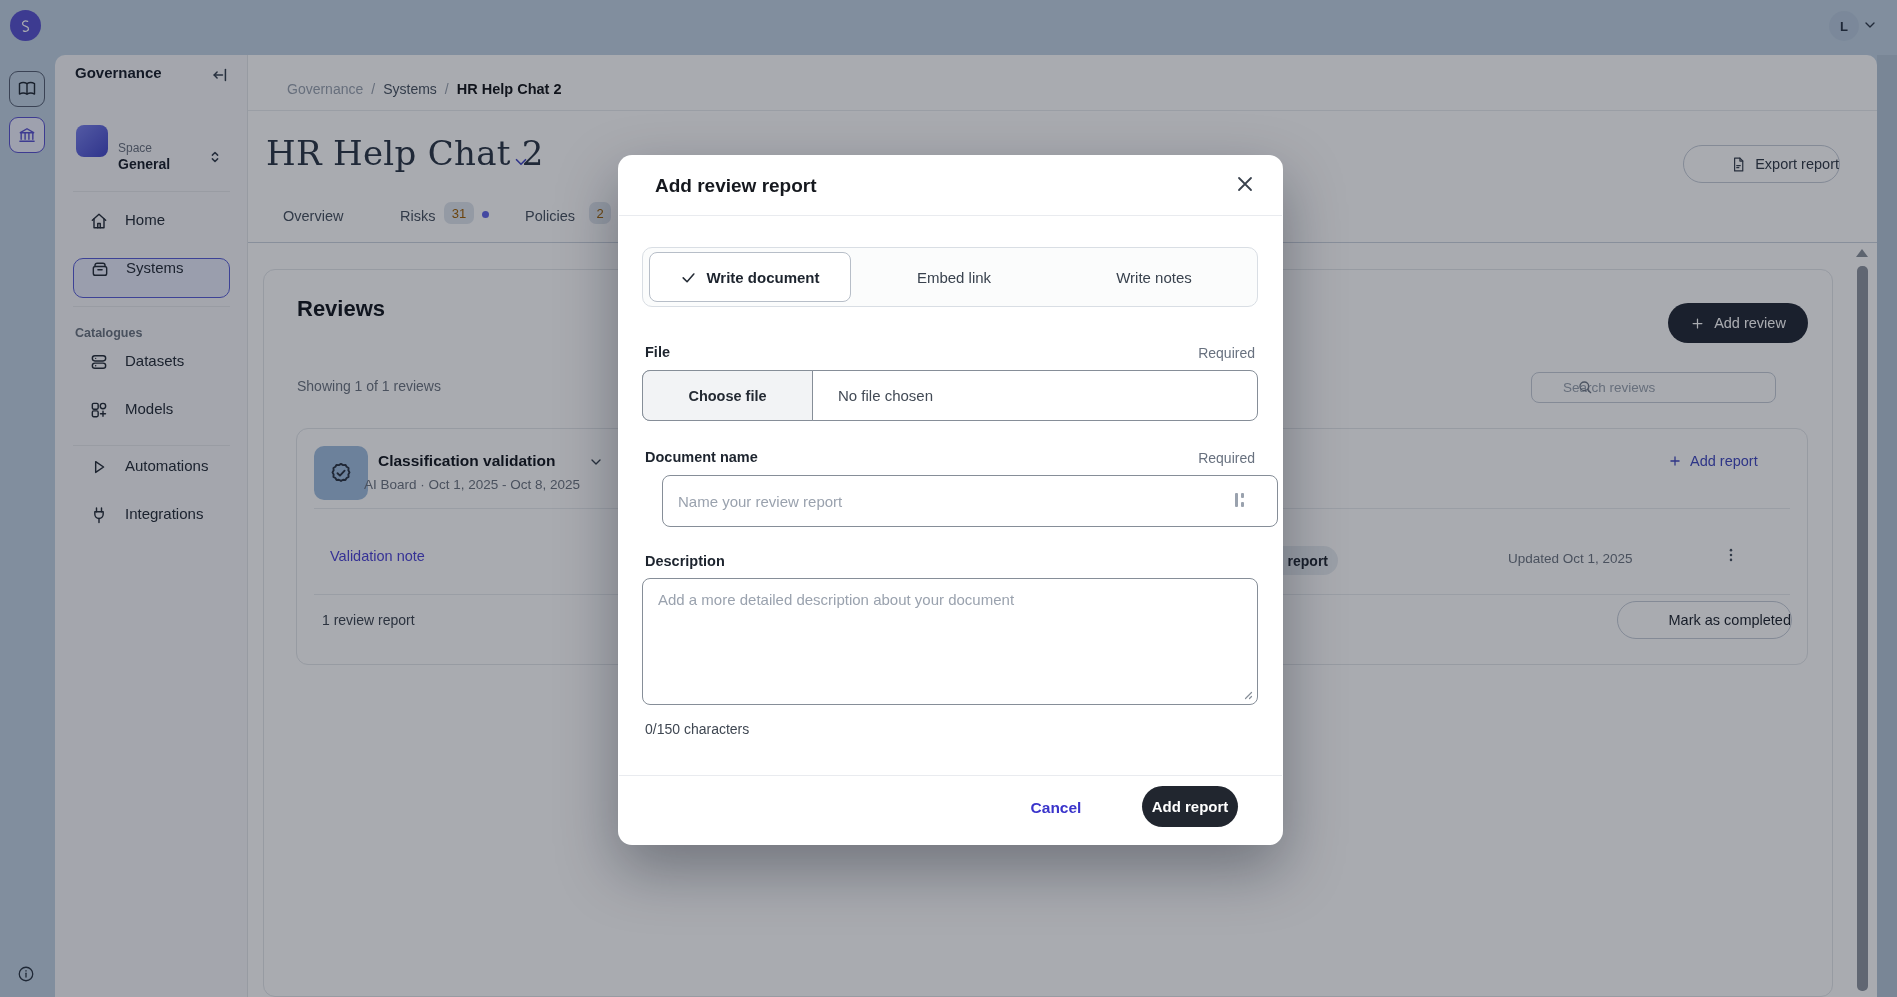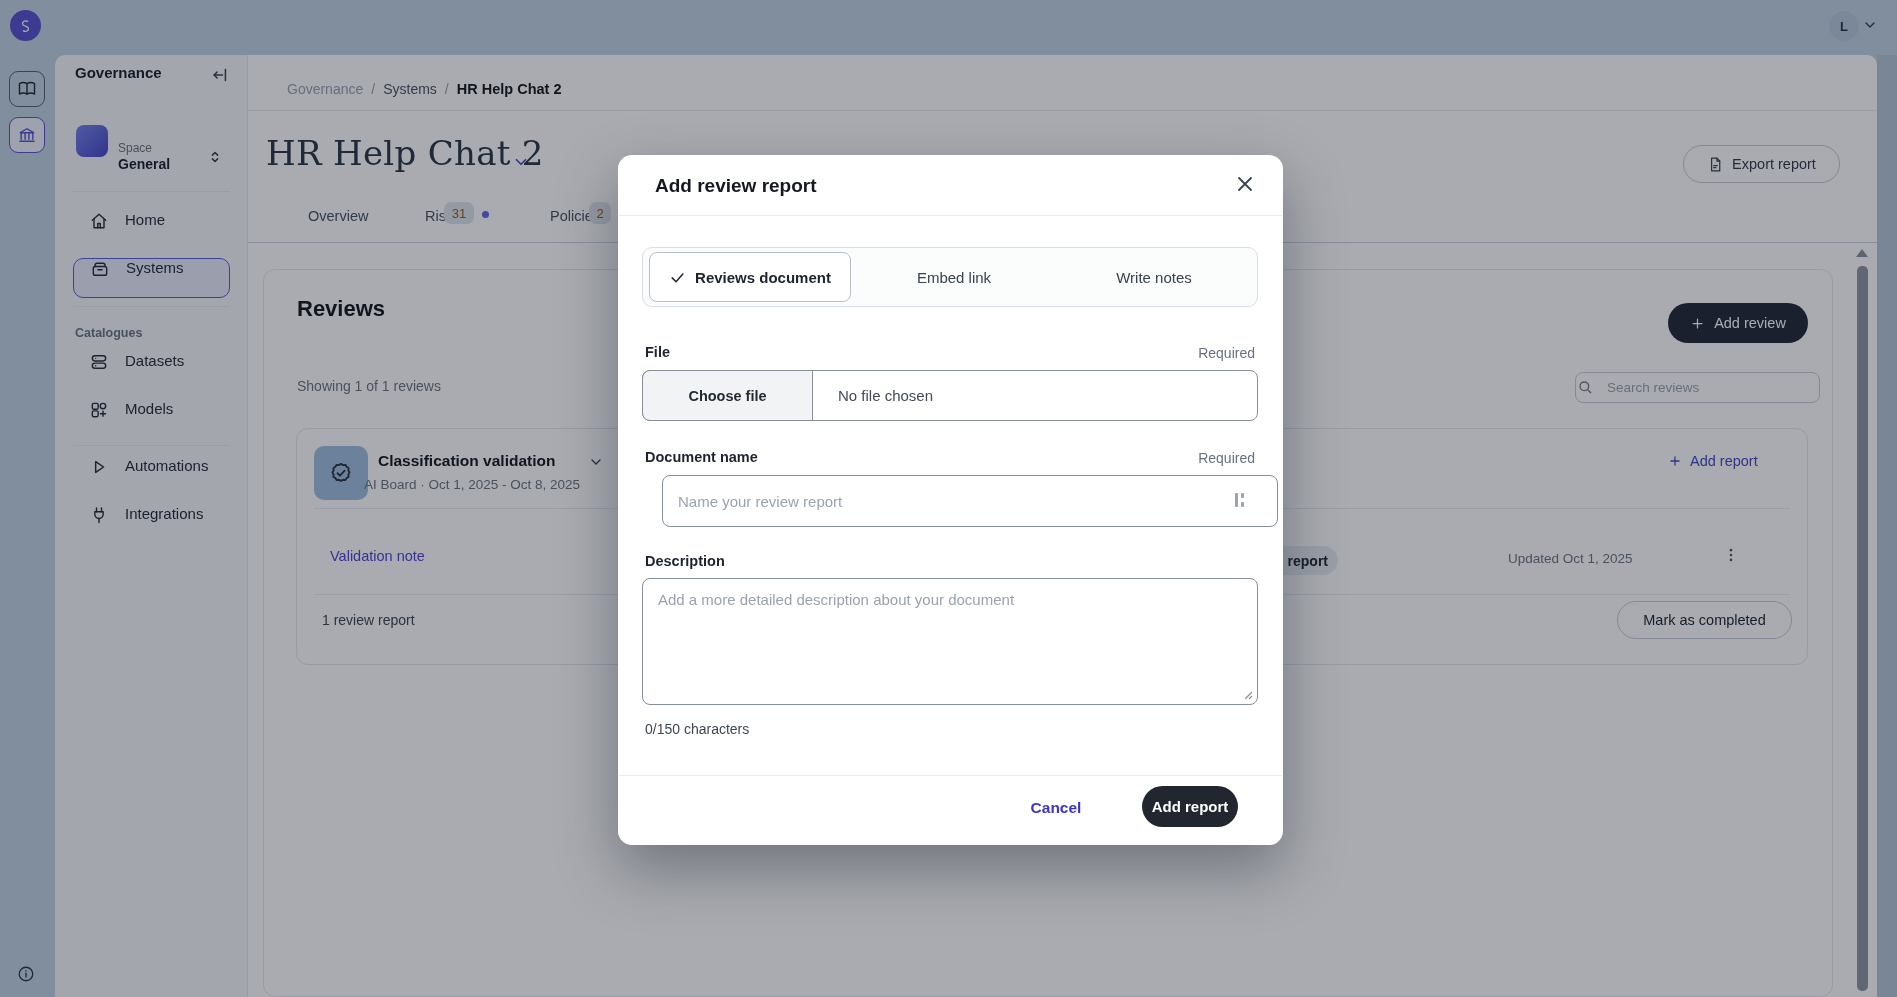--- a/index.html
+++ b/index.html
@@ -27,22 +27,22 @@
             padding-left:16px;gap:16px;font-size:15px;color:#272e3a;}
   .nav-item .ic{width:20px;height:20px;color:#272e3a;}
   .nav-item.active{background:#e9ecfb;border:1.5px solid #5a5fd8;}
   
   .main{left:248px;top:55px;width:1629px;height:942px;background:#ffffff;border-top-right-radius:10px;}
   .crumb{font-size:14px;color:#9aa3b0;}
   .crumb.mid{color:#4a5563;}
   .crumb.last{color:#15171c;font-weight:600;font-size:14.5px;}
   .page-title{font-family:"DejaVu Serif","Liberation Serif",serif;font-size:34px;color:#2d3848;letter-spacing:.3px;}
   .pill-btn{border:1px solid #c6cdd8;border-radius:19px;background:rgba(255,255,255,.65);
-            display:flex;align-items:center;justify-content:center;gap:8px;font-size:14.5px;color:#333c49;}
-  .tab{font-size:14.5px;color:#495361;margin-left:25px;}
+            display:flex;align-items:center;justify-content:flex-end;gap:8px;font-size:14.5px;color:#333c49;}
+  .tab{font-size:14.5px;color:#495361;}
   .badge{border-radius:7px;background:#dfe5ed;color:#a16207;font-size:13px;
          display:flex;align-items:center;justify-content:center;}
   .card{background:#fff;border:1px solid #e3e6ea;border-radius:12px;}
   .dark-btn{background:#242a37;color:#fff;border-radius:20px;display:flex;align-items:center;
             justify-content:center;gap:9px;font-size:14.5px;}
   .link{color:#434ac0;font-weight:500;font-size:14.5px;}
   .hdiv{height:1px;background:#e9ebef;}
   .search{width:245px;height:31px;border:1px solid #c6cdd8;border-radius:8px;background:transparent;
           padding:0 8px 0 31px;font-size:13.5px;color:#303946;outline:none;font-family:inherit;}
   .search::placeholder{color:#9aa3af;}
@@ -229,21 +229,21 @@
 <div class="abs" style="left:297px;top:296px;font-size:22px;font-weight:700;color:#151921">Reviews</div>
 <div class="abs muted" style="left:297px;top:378px;font-size:14px">Showing 1 of 1 reviews</div>
 <div class="abs dark-btn" style="left:1668px;top:303px;width:140px;height:40px">
   <span class="ic" style="width:15px;height:15px">
     <svg viewBox="0 0 24 24" fill="none" stroke="currentColor" stroke-width="2" stroke-linecap="round">
         <path d="M12 5v14M5 12h14"></path>
       </svg>
   </span>
   <span>Add review</span>
 </div>
-<input class="abs search" style="left: 1575px; top: 372px;" placeholder="Search reviews">
+<input class="abs search" style="left: 1531px; top: 372px;" placeholder="Search reviews">
 <span class="abs ic" style="left:1577px;top:379px;width:16px;height:16px;color:#717a87">
   <svg viewBox="0 0 24 24" fill="none" stroke="currentColor" stroke-width="2" stroke-linecap="round">
       <circle cx="11" cy="11" r="6.5"></circle>
       <path d="M15.8 15.8L20.5 20.5"></path>
     </svg>
 </span>
 
 <div class="abs card" style="left:296px;top:428px;width:1512px;height:237px"></div>
 <div class="abs ic" style="left:314px;top:446px;width:54px;height:54px;border-radius:10px;background:#a2bfdf;color:#2c3544">
   <svg viewBox="0 0 24 24" fill="none" stroke="currentColor" stroke-width="1.6" stroke-linecap="round" stroke-linejoin="round" style="width:28px;height:28px">
@@ -300,21 +300,21 @@
 </span>
 <div class="abs hdiv" style="left:619px;top:215px;width:663px;z-index:110"></div>
 
 <div class="abs seg-wrap" style="left:642px;top:247px;width:616px;height:60px;z-index:110"></div>
 <div class="abs seg-sel" style="left:649px;top:252px;width:202px;height:50px;z-index:111">
   <span class="ic" style="width:17px;height:17px;color:#242b35">
     <svg viewBox="0 0 24 24" fill="none" stroke="currentColor" stroke-width="2.2" stroke-linecap="round" stroke-linejoin="round">
         <path d="M4.5 12.5L10 18 19.5 7"></path>
       </svg>
   </span>
-  <span>Reviews document</span>
+  <span>Write document</span>
 </div>
 <div class="abs seg" style="left:855px;top:252px;width:198px;height:50px;z-index:111">
   <span>Embed link</span>
 </div>
 <div class="abs seg" style="left:1053px;top:252px;width:202px;height:50px;z-index:111">
   <span>Write notes</span>
 </div>
 
 <div class="abs f-label" style="left:645px;top:344px;z-index:110">File</div>
 <div class="abs f-req" style="left:1100px;top:345px;width:155px;z-index:110">Required</div>

